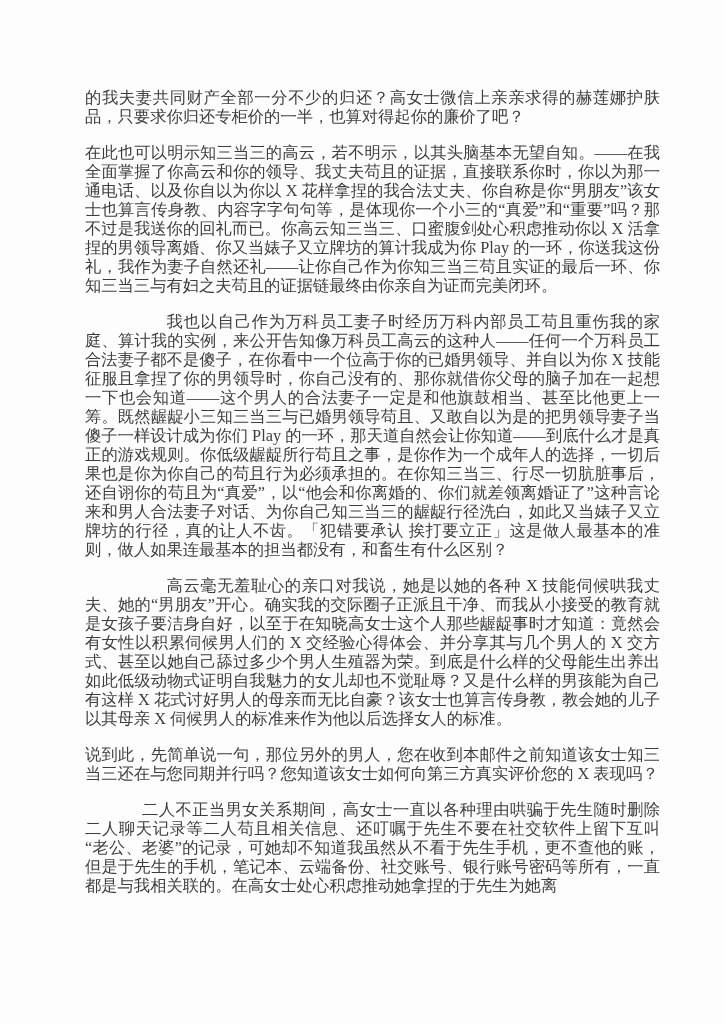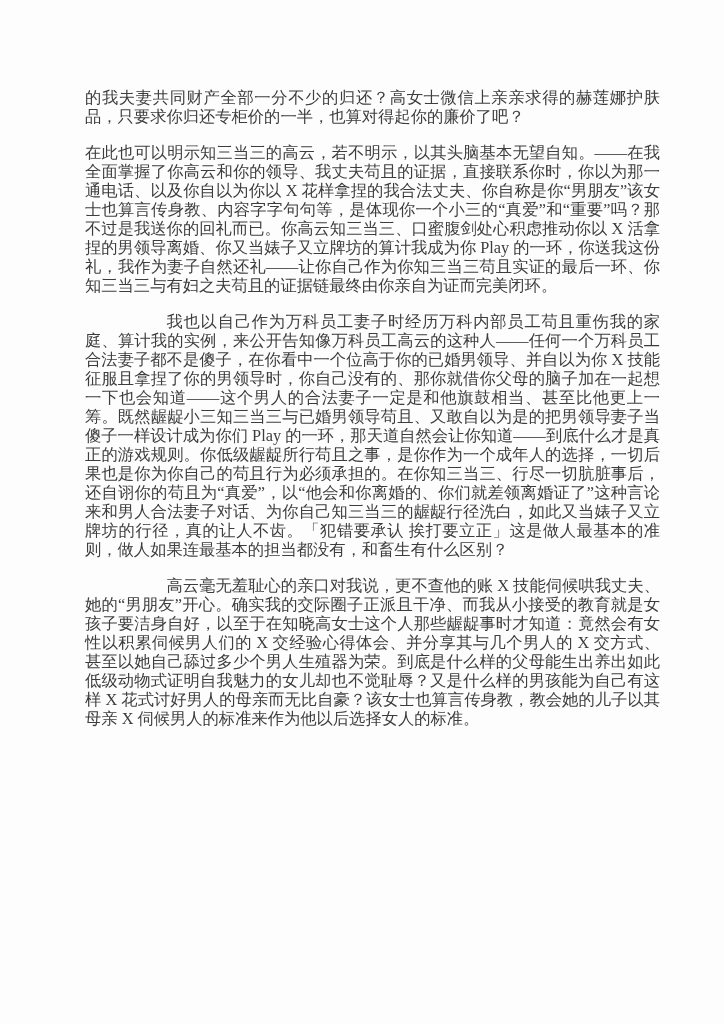--- a/index.html
+++ b/index.html
@@ -36,16 +36,18 @@
 </head>
 <body>
 
 <div class="page">
   <p class="doc-paragraph indent-0">的我夫妻共同财产全部一分不少的归还？高女士微信上亲亲求得的赫莲娜护肤品，只要求你归还专柜价的一半，也算对得起你的廉价了吧？</p>
 
   <p class="doc-paragraph indent-0">在此也可以明示知三当三的高云，若不明示，以其头脑基本无望自知。——在我全面掌握了你高云和你的领导、我丈夫苟且的证据，直接联系你时，你以为那一通电话、以及你自以为你以 X 花样拿捏的我合法丈夫、你自称是你“男朋友”该女士也算言传身教、内容字字句句等，是体现你一个小三的“真爱”和“重要”吗？那不过是我送你的回礼而已。你高云知三当三、口蜜腹剑处心积虑推动你以 X 活拿捏的男领导离婚、你又当婊子又立牌坊的算计我成为你 Play 的一环，你送我这份礼，我作为妻子自然还礼——让你自己作为你知三当三苟且实证的最后一环、你知三当三与有妇之夫苟且的证据链最终由你亲自为证而完美闭环。</p>
 
   <p class="doc-paragraph indent-5">我也以自己作为万科员工妻子时经历万科内部员工苟且重伤我的家庭、算计我的实例，来公开告知像万科员工高云的这种人——任何一个万科员工合法妻子都不是傻子，在你看中一个位高于你的已婚男领导、并自以为你 X 技能征服且拿捏了你的男领导时，你自己没有的、那你就借你父母的脑子加在一起想一下也会知道——这个男人的合法妻子一定是和他旗鼓相当、甚至比他更上一筹。既然龌龊小三知三当三与已婚男领导苟且、又敢自以为是的把男领导妻子当傻子一样设计成为你们 Play 的一环，那天道自然会让你知道——到底什么才是真正的游戏规则。你低级龌龊所行苟且之事，是你作为一个成年人的选择，一切后果也是你为你自己的苟且行为必须承担的。在你知三当三、行尽一切肮脏事后，还自诩你的苟且为“真爱”，以“他会和你离婚的、你们就差领离婚证了”这种言论来和男人合法妻子对话、为你自己知三当三的龌龊行径洗白，如此又当婊子又立牌坊的行径，真的让人不齿。「犯错要承认 挨打要立正」这是做人最基本的准则，做人如果连最基本的担当都没有，和畜生有什么区别？</p>
 
-  <p class="doc-paragraph indent-5">高云毫无羞耻心的亲口对我说，更不查他的账 X 技能伺候哄我丈夫、她的“男朋友”开心。确实我的交际圈子正派且干净、而我从小接受的教育就是女孩子要洁身自好，以至于在知晓高女士这个人那些龌龊事时才知道：竟然会有女性以积累伺候男人们的 X 交经验心得体会、并分享其与几个男人的 X 交方式、甚至以她自己舔过多少个男人生殖器为荣。到底是什么样的父母能生出养出如此低级动物式证明自我魅力的女儿却也不觉耻辱？又是什么样的男孩能为自己有这样 X 花式讨好男人的母亲而无比自豪？该女士也算言传身教，教会她的儿子以其母亲 X 伺候男人的标准来作为他以后选择女人的标准。</p>
+  <p class="doc-paragraph indent-5">高云毫无羞耻心的亲口对我说，她是以她的各种 X 技能伺候哄我丈夫、她的“男朋友”开心。确实我的交际圈子正派且干净、而我从小接受的教育就是女孩子要洁身自好，以至于在知晓高女士这个人那些龌龊事时才知道：竟然会有女性以积累伺候男人们的 X 交经验心得体会、并分享其与几个男人的 X 交方式、甚至以她自己舔过多少个男人生殖器为荣。到底是什么样的父母能生出养出如此低级动物式证明自我魅力的女儿却也不觉耻辱？又是什么样的男孩能为自己有这样 X 花式讨好男人的母亲而无比自豪？该女士也算言传身教，教会她的儿子以其母亲 X 伺候男人的标准来作为他以后选择女人的标准。</p>
 
+  <p class="doc-paragraph indent-0">说到此，先简单说一句，那位另外的男人，您在收到本邮件之前知道该女士知三当三还在与您同期并行吗？您知道该女士如何向第三方真实评价您的 X 表现吗？</p>
 
+  <p class="doc-paragraph indent-35">二人不正当男女关系期间，高女士一直以各种理由哄骗于先生随时删除二人聊天记录等二人苟且相关信息、还叮嘱于先生不要在社交软件上留下互叫“老公、老婆”的记录，可她却不知道我虽然从不看于先生手机，更不查他的账，但是于先生的手机，笔记本、云端备份、社交账号、银行账号密码等所有，一直都是与我相关联的。在高女士处心积虑推动她拿捏的于先生为她离</p>
 </div>
 
 </body></html>

